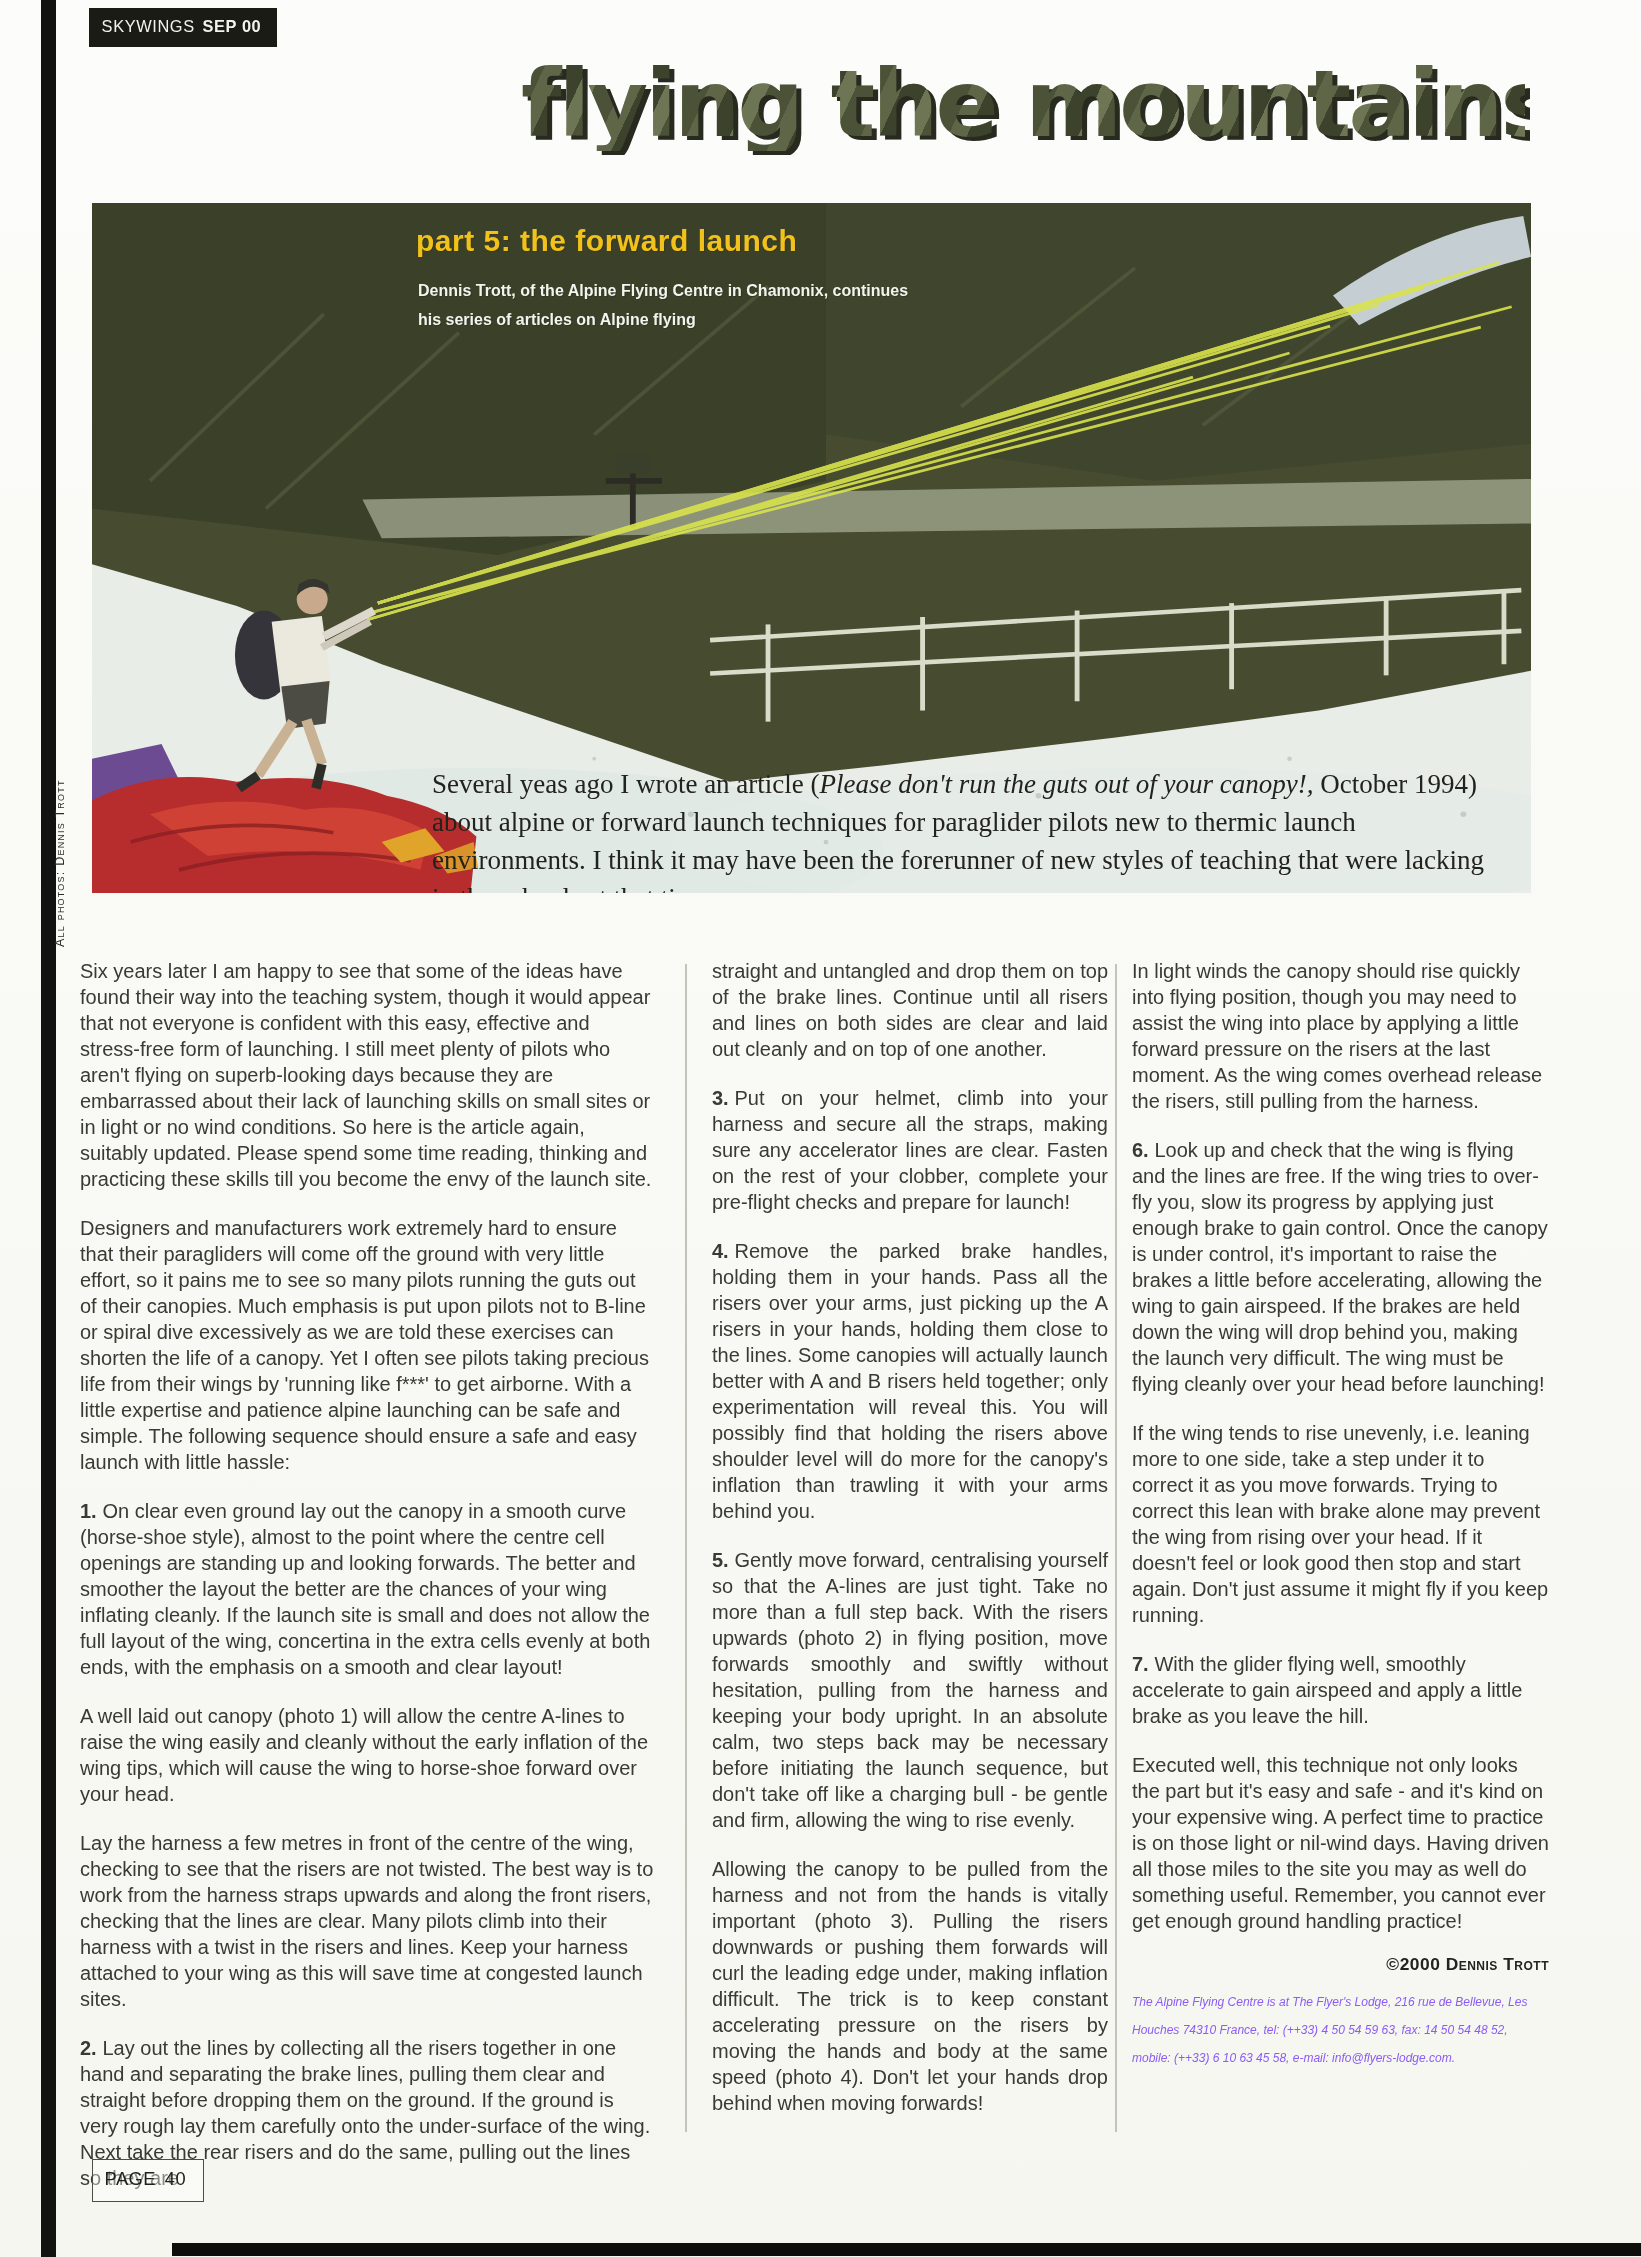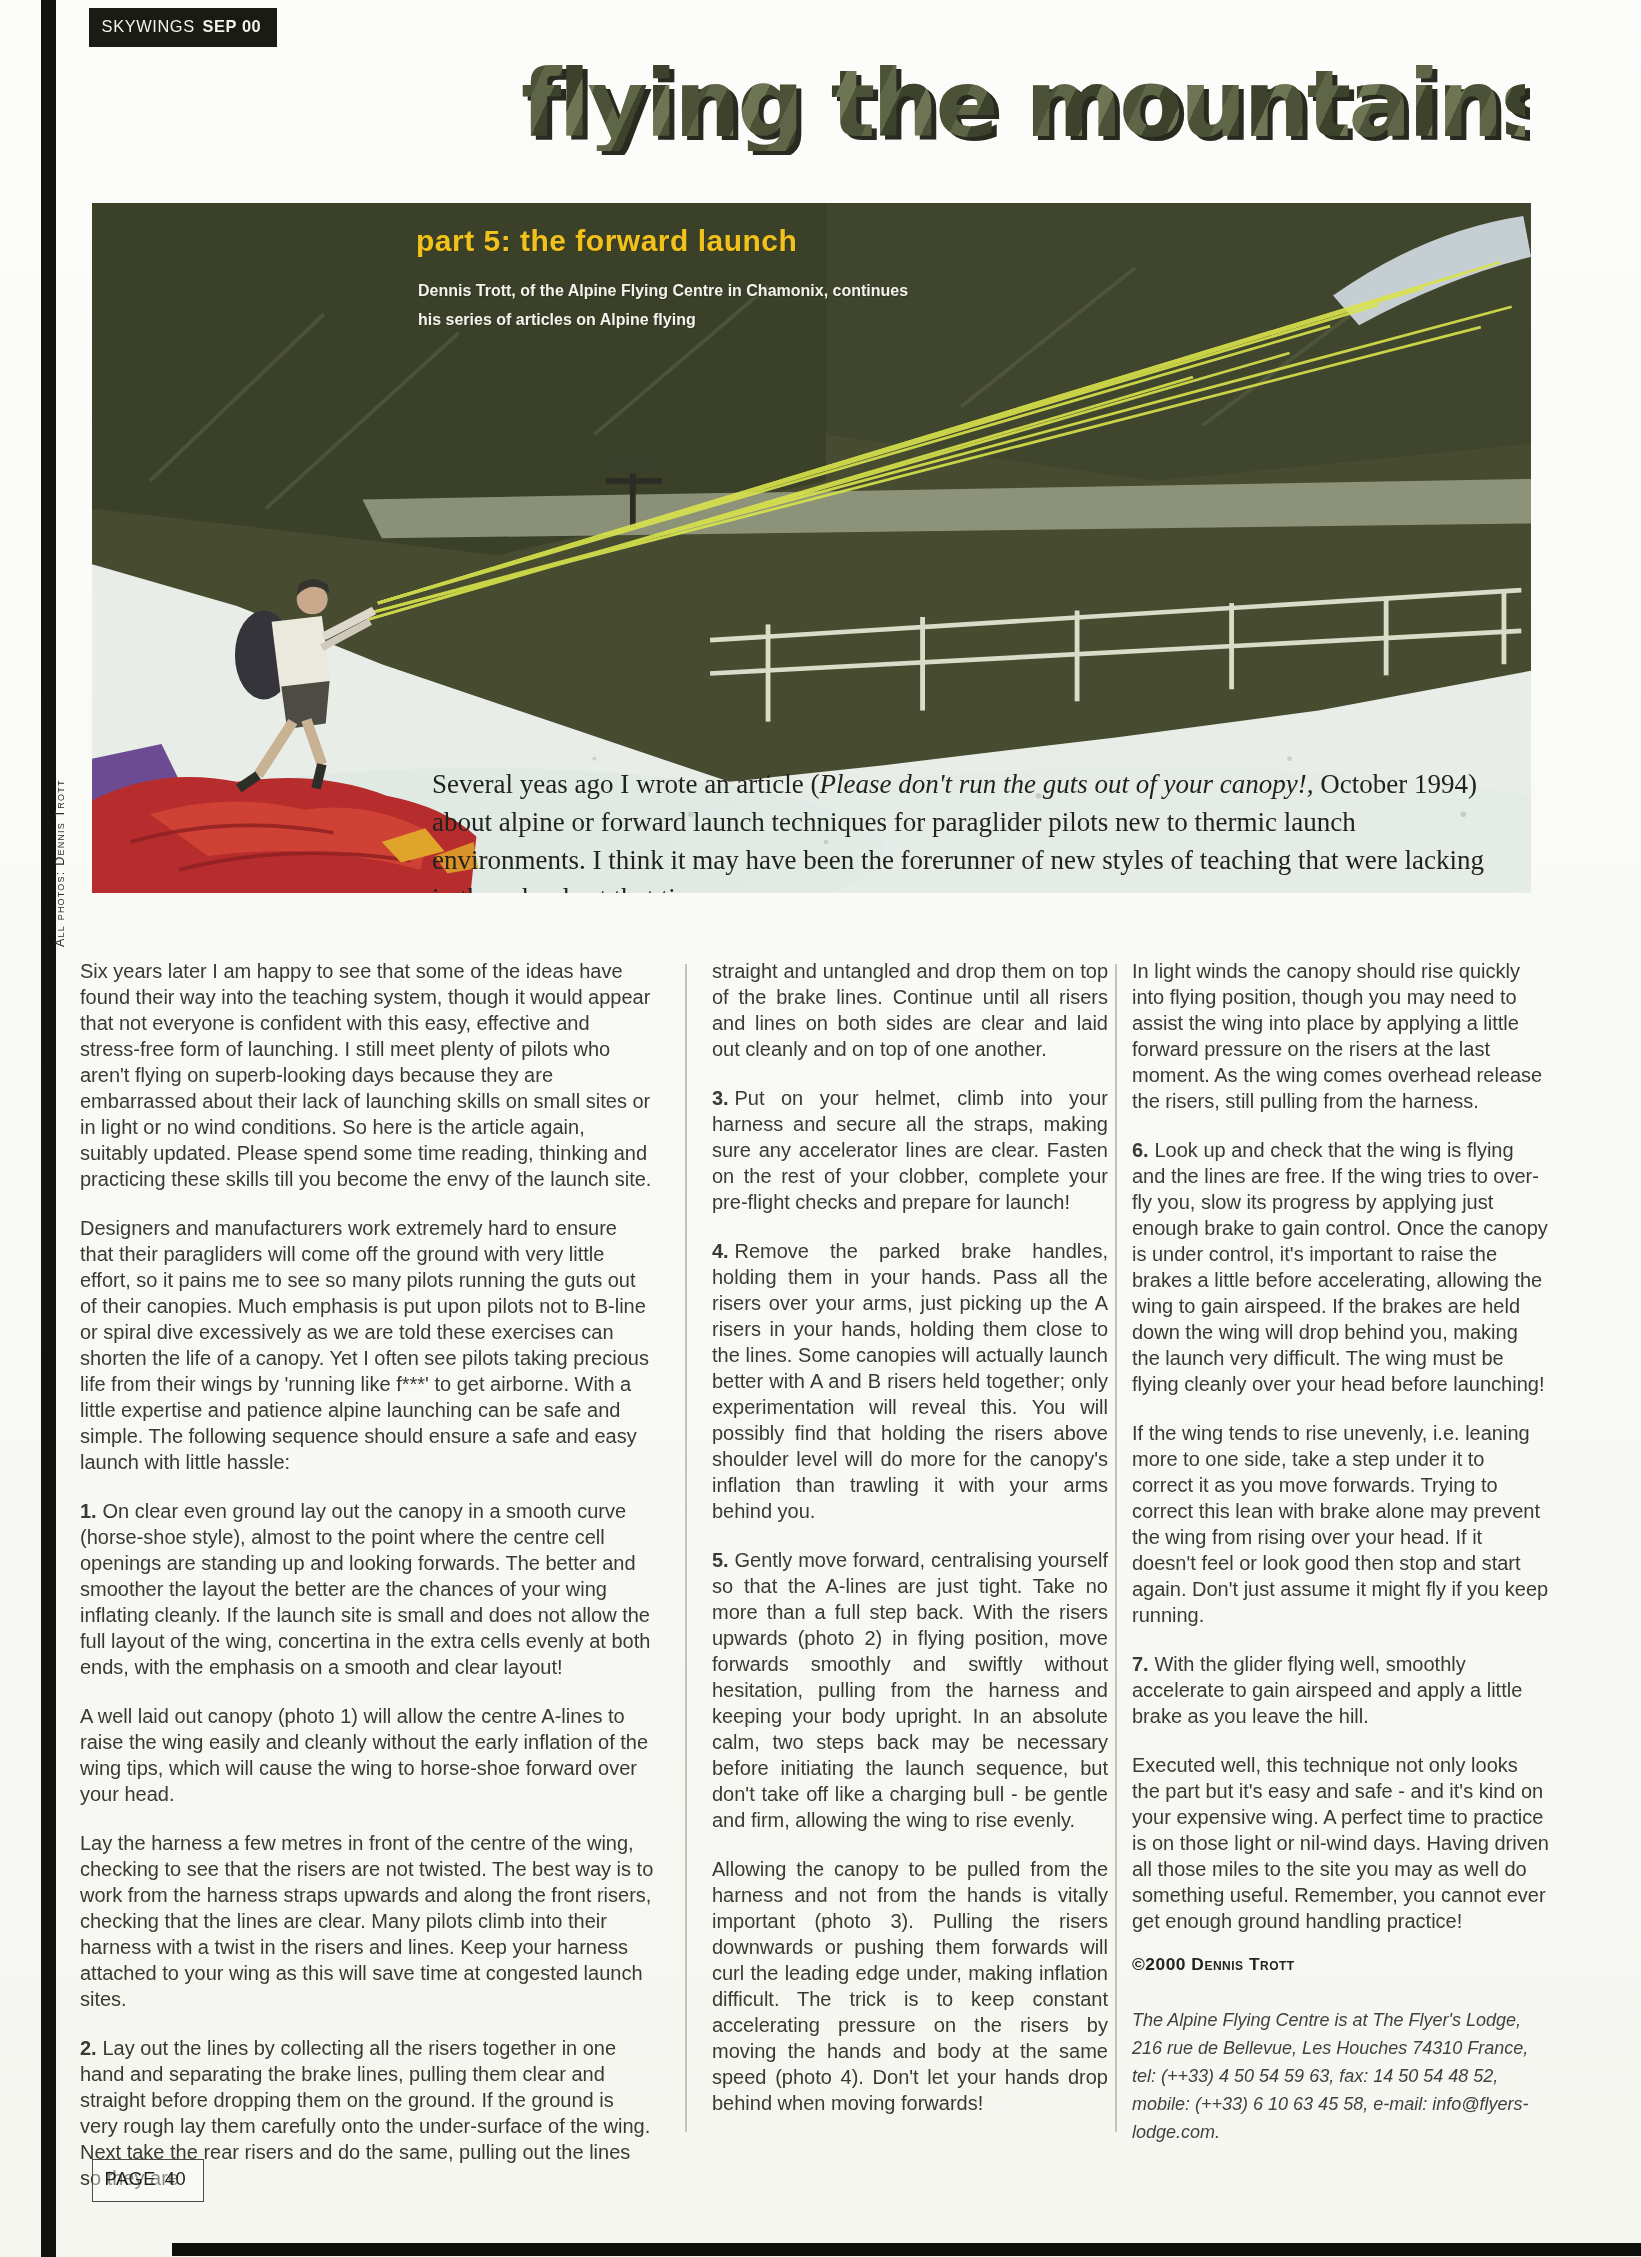--- a/index.html
+++ b/index.html
@@ -67,25 +67,25 @@
   .col p { margin-bottom:23px; }
   .col .pnum { font-weight:700; margin-right:5.8px; }
   .col1 { left:80px;  width:575px; }
   .col2 { left:712px; width:396px; }
   .col2 p { text-align:justify; }
   .col3 { left:1132px; width:417px; }
   .col-rule { position:absolute; top:964px; width:1.9px; height:1168px; background:#c3c3ba; }
   .rule-a { left:685px; } .rule-b { left:1115px; }
 
   .copyright {
-    text-align:left; font-variant:small-caps; font-weight:700;
+    text-align:right; font-variant:small-caps; font-weight:700;
     font-size:17.4px; letter-spacing:0.5px; color:#232320; margin-top:-5.8px;
   }
   .contact {
-    margin-top:29px; font-style:italic; font-size:18px; line-height:28px; color:#404040;
+    margin-top:11px; font-style:italic; font-size:12px; line-height:28px; color:#8b5cf6;
   }
 
   .page-box {
     position:absolute; left:92px; top:2159px;
     border:1.9px solid #4c4c46; padding:7.7px 17.4px 11.6px 11.6px;
     display:inline-flex; gap:8.7px; align-items:baseline;
     font-size:18.3px; letter-spacing:0.5px; color:#20201c; background:rgba(255,255,255,.4);
   }
   .page-box .pg-num { font-weight:400; }
 </style>

